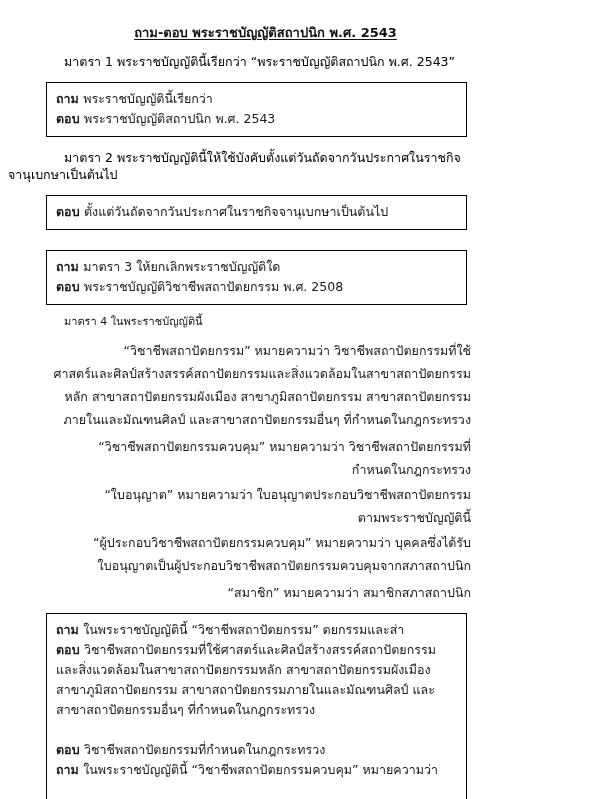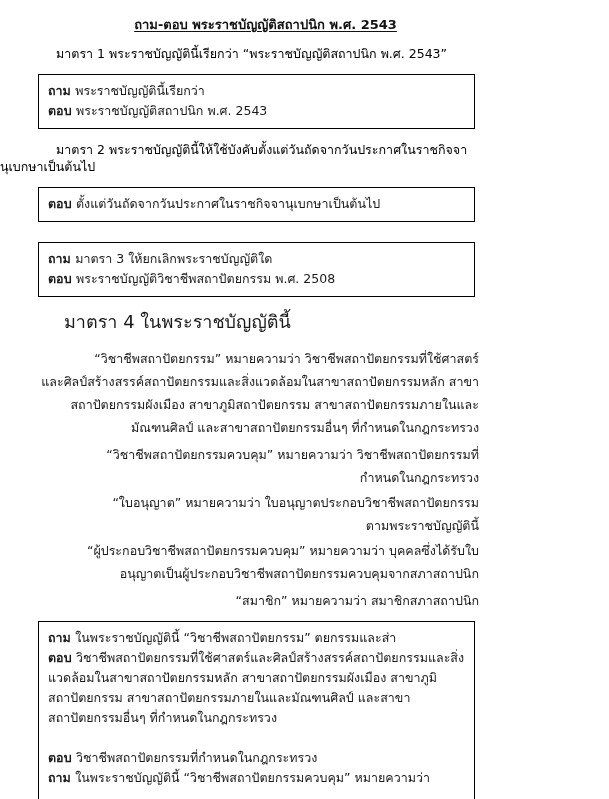--- a/index.html
+++ b/index.html
@@ -15,21 +15,21 @@
     font-family: "DejaVu Sans", "Liberation Sans", sans-serif;
     color: #1a1a1a;
     -webkit-font-smoothing: antialiased;
   }
 
   .page {
     position: relative;
     width: 531px;
     height: 799px;
     box-sizing: border-box;
-    padding: 0;
+    padding: 8px;
   }
 
   
   .doc-title {
     text-align: center;
     font-size: 13px;
     font-weight: bold;
     text-decoration: underline;
     text-underline-offset: 2px;
     margin: 0;
@@ -79,23 +79,23 @@
     font-size: 12.5px;
     line-height: 23px;
     margin: 0;
     padding: 0 52px 0 38px;
     text-indent: 44px;
     text-align: right;
     color: #1a1a1a;
   }
 
   .m4-head {
-    font-size: 18px;
+    font-size: 11px;
     line-height: 17px;
-    margin: 8px;
+    margin: 0;
     padding: 0 56px 0 0;
     text-indent: 56px;
   }
 
   
   .sp2  { height: 2px; }
   .sp4  { height: 4px; }
   .sp8  { height: 8px; }
   .sp9  { height: 9px; }
   .sp10 { height: 10px; }

